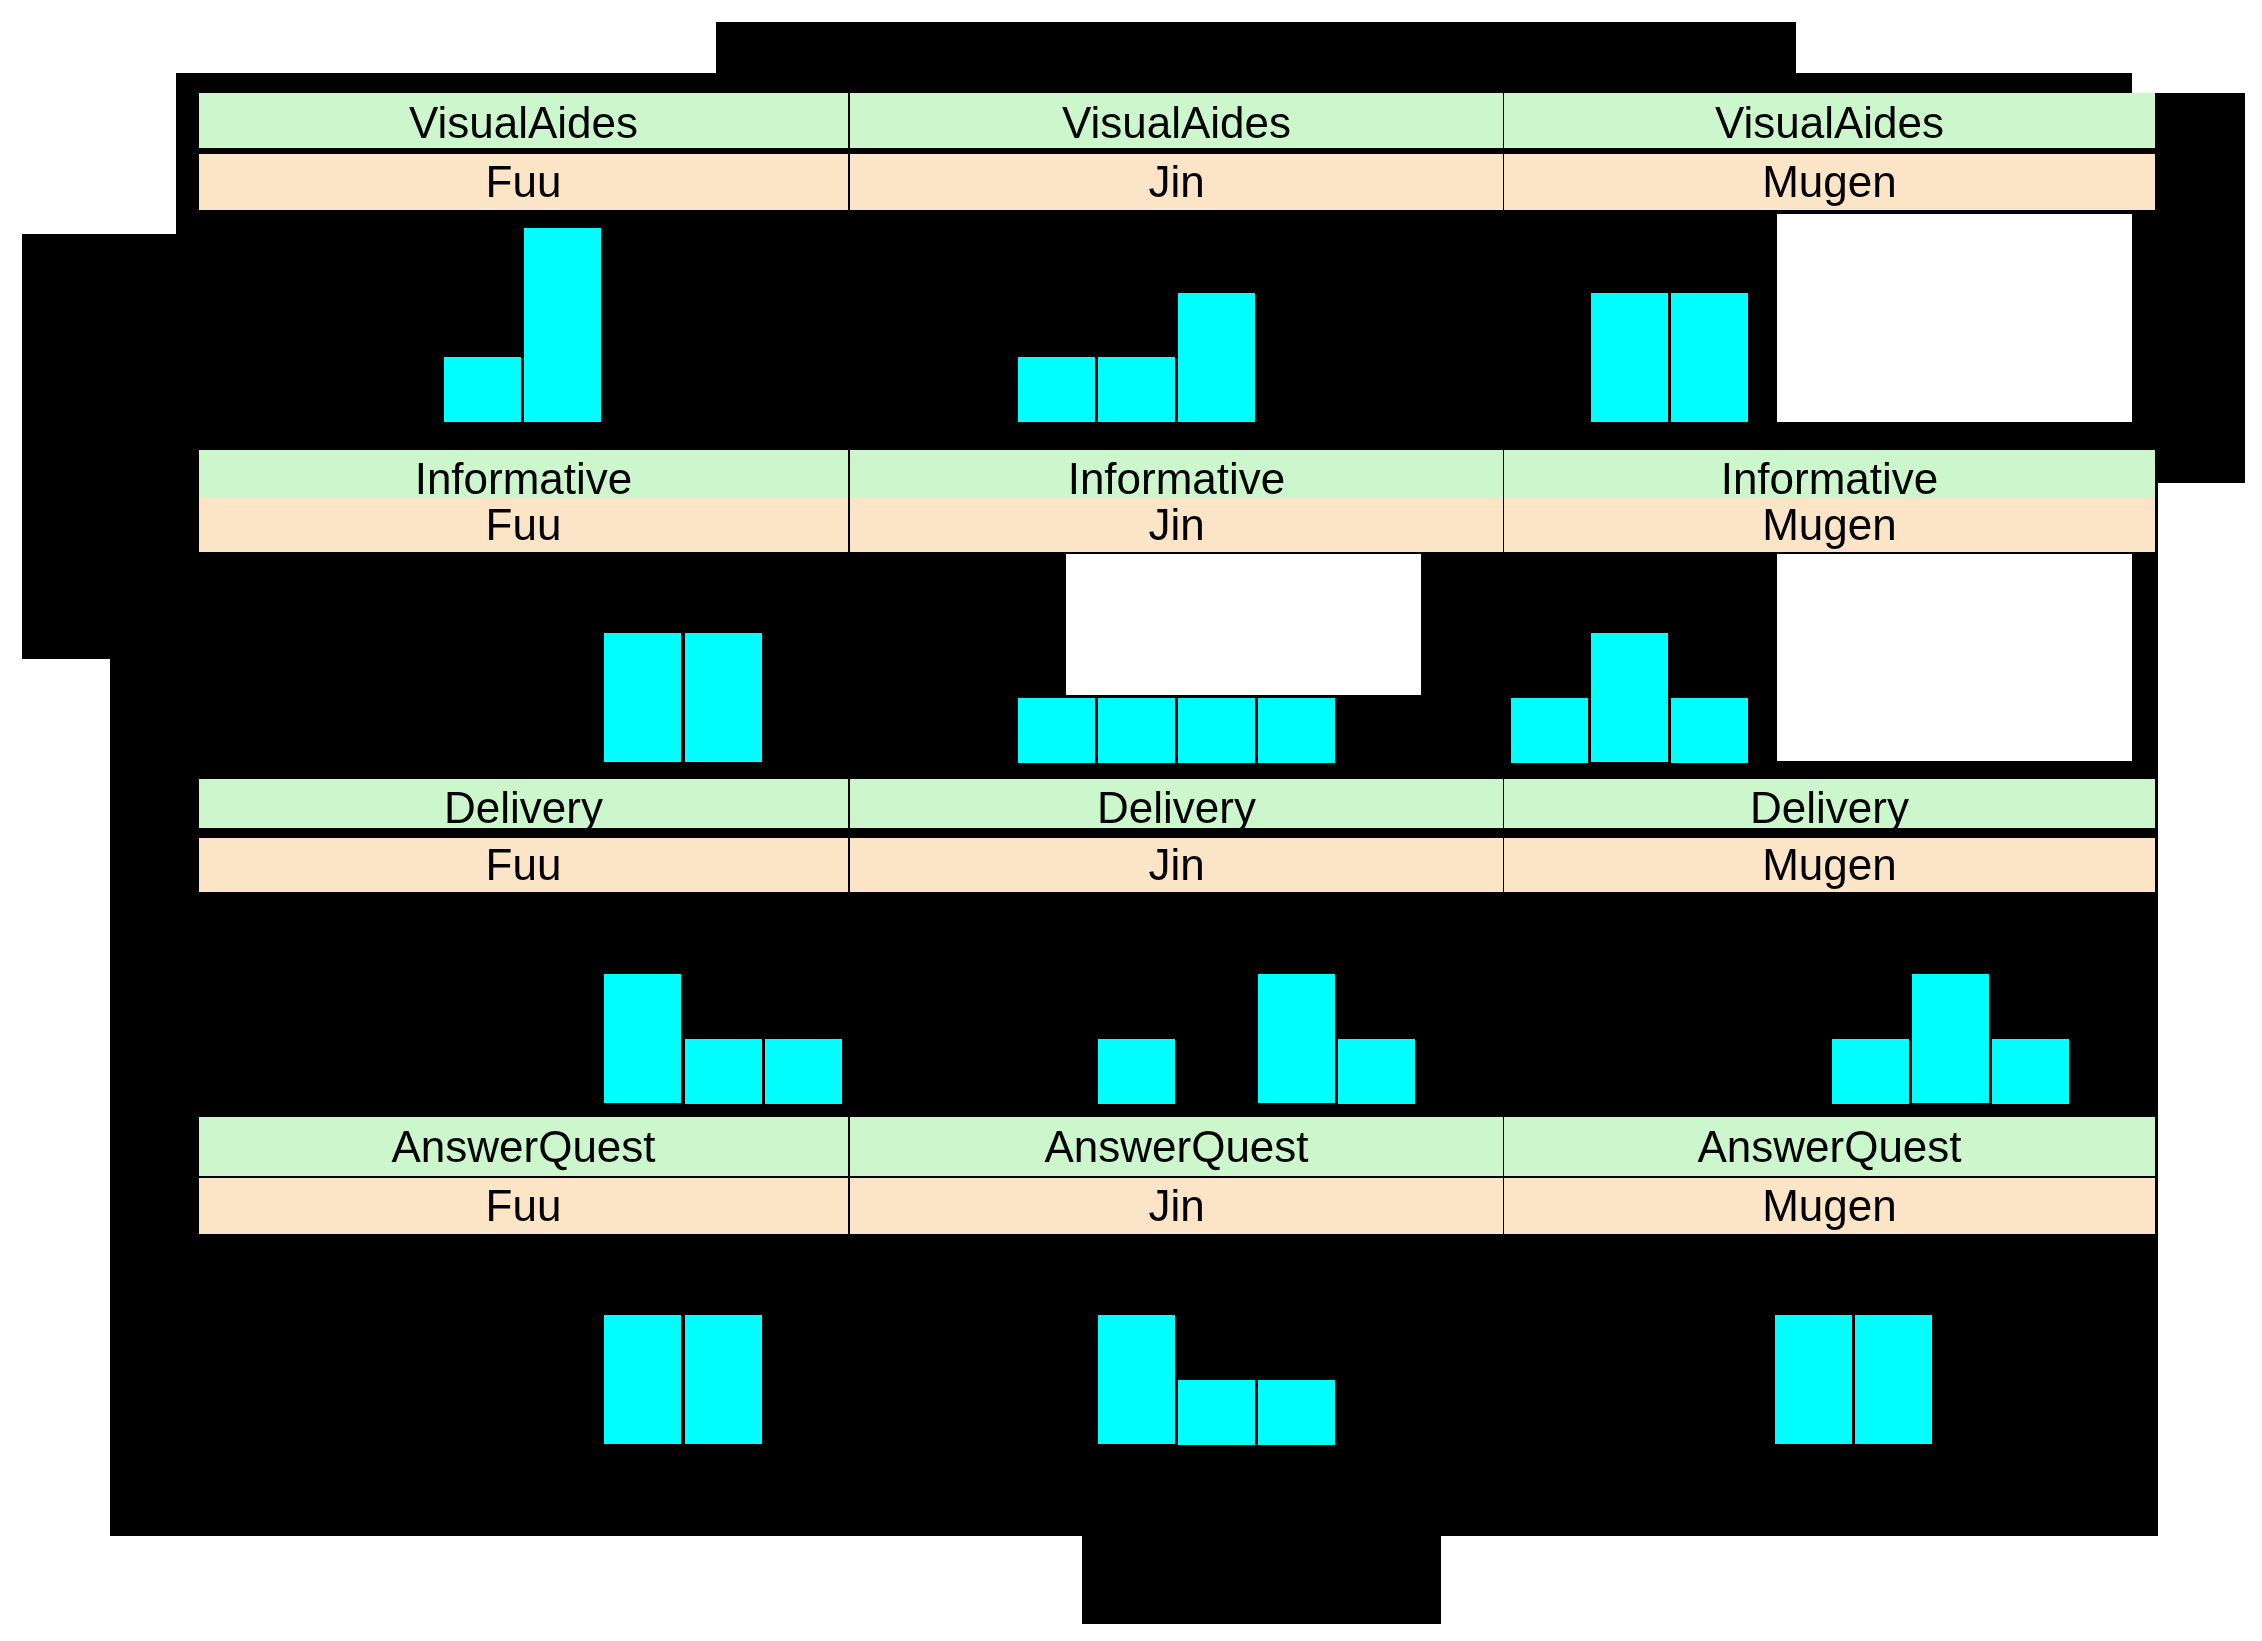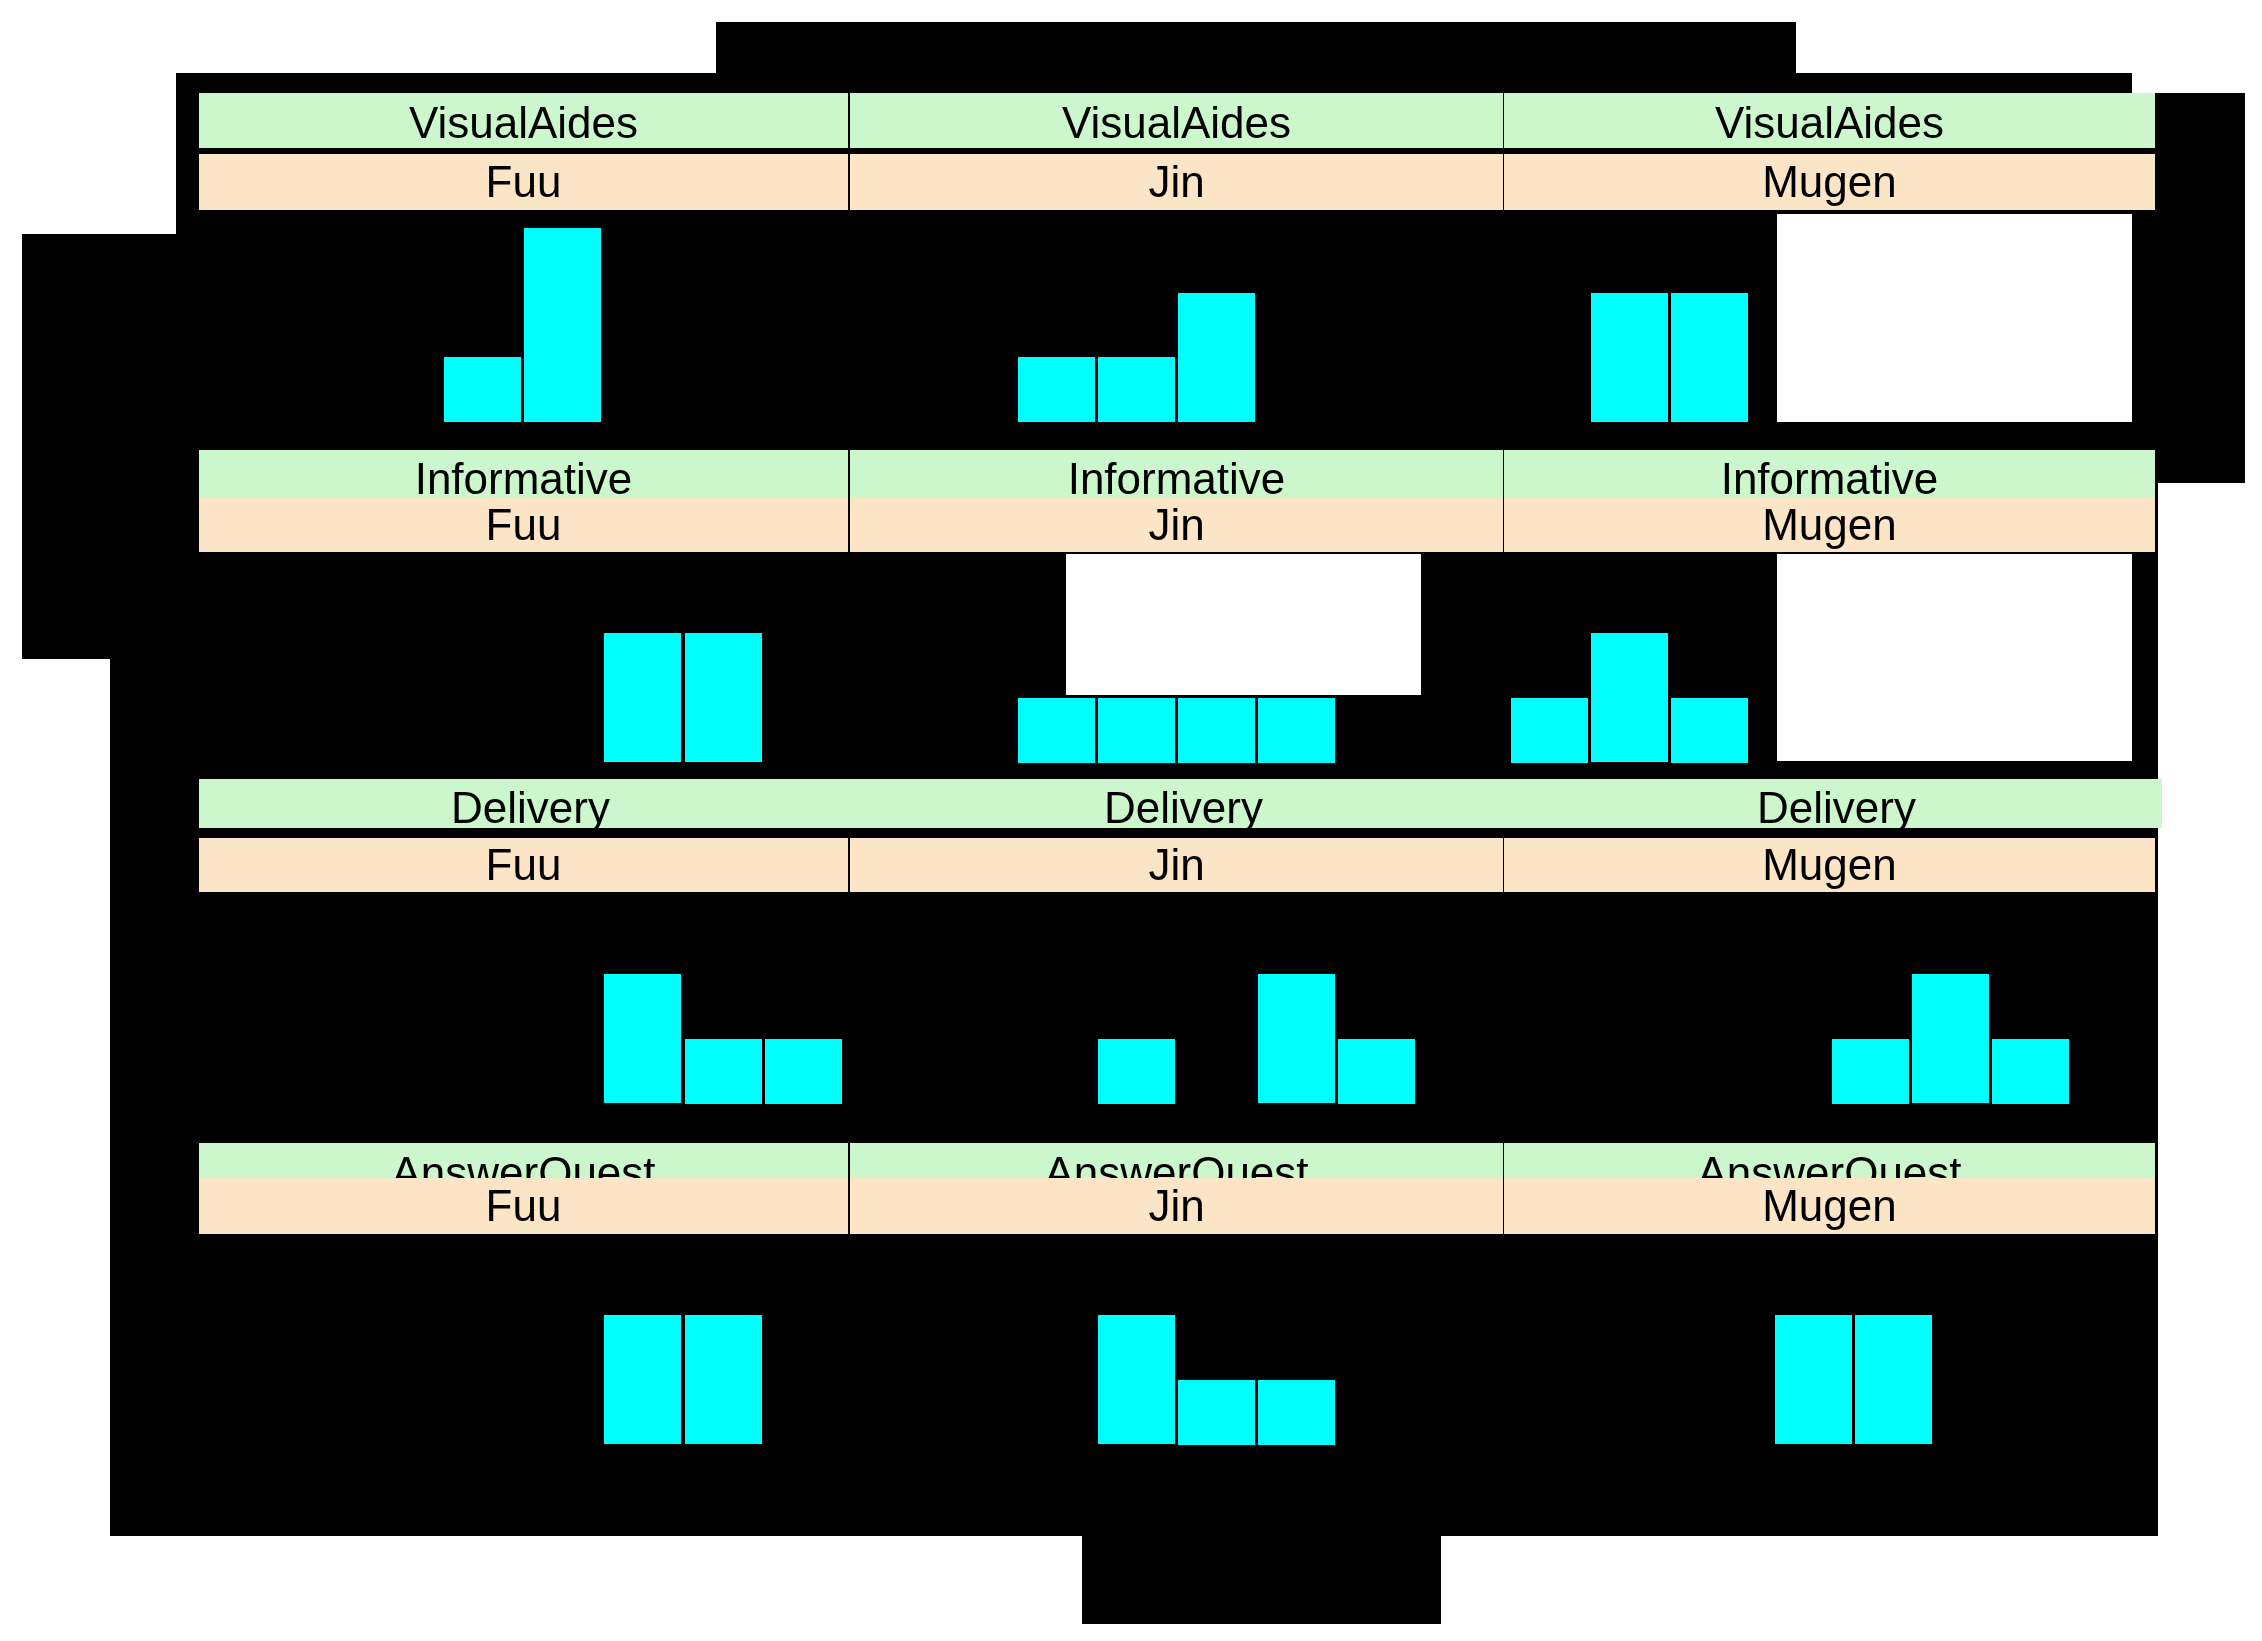--- a/index.html
+++ b/index.html
@@ -10,22 +10,22 @@
   #stage{position:relative;width:2262px;height:1641px;background:var(--page);
     font-family:"Liberation Sans", sans-serif;overflow:hidden;}
   .blob{position:absolute;background:var(--blob);}
   .hcell{position:absolute;text-align:center;color:var(--text);font-size:44px;
     white-space:nowrap;overflow:hidden;}
   .green{background:var(--green);}
   .peach{background:var(--peach);}
   .c1{left:199px;width:649px;} .c2{left:850px;width:653px;} .c3{left:1504px;width:651px;}
   .r1g{top:93px;height:55px;line-height:59px;}  .r1p{top:154px;height:56px;line-height:56px;}
   .r2g{top:450px;height:71px;line-height:57px;} .r2p{top:498px;height:54px;line-height:54px;}
-  .r3g{top:779px;height:49px;line-height:57px;padding-left:7px;} .r3p{top:838px;height:54px;line-height:54px;}
-  .r4g{top:1117px;height:59px;line-height:59px;margin-top:26px;}.r4p{top:1178px;height:56px;line-height:56px;}
+  .r3g{top:779px;height:49px;line-height:57px;} .r3p{top:838px;height:54px;line-height:54px;}
+  .r4g{top:1117px;height:59px;line-height:59px;}.r4p{top:1178px;height:56px;line-height:56px;}
   .bar{position:absolute;background:var(--cyan);}
   .panel{position:absolute;background:var(--panel);}
 </style>
 </head>
 <body>
 
 <div id="stage">
 
   <div class="blob" style="left:716px;top:22px;width:1080px;height:51px;"></div>
   <div class="blob" style="left:176px;top:73px;width:1956px;height:409px;"></div>

